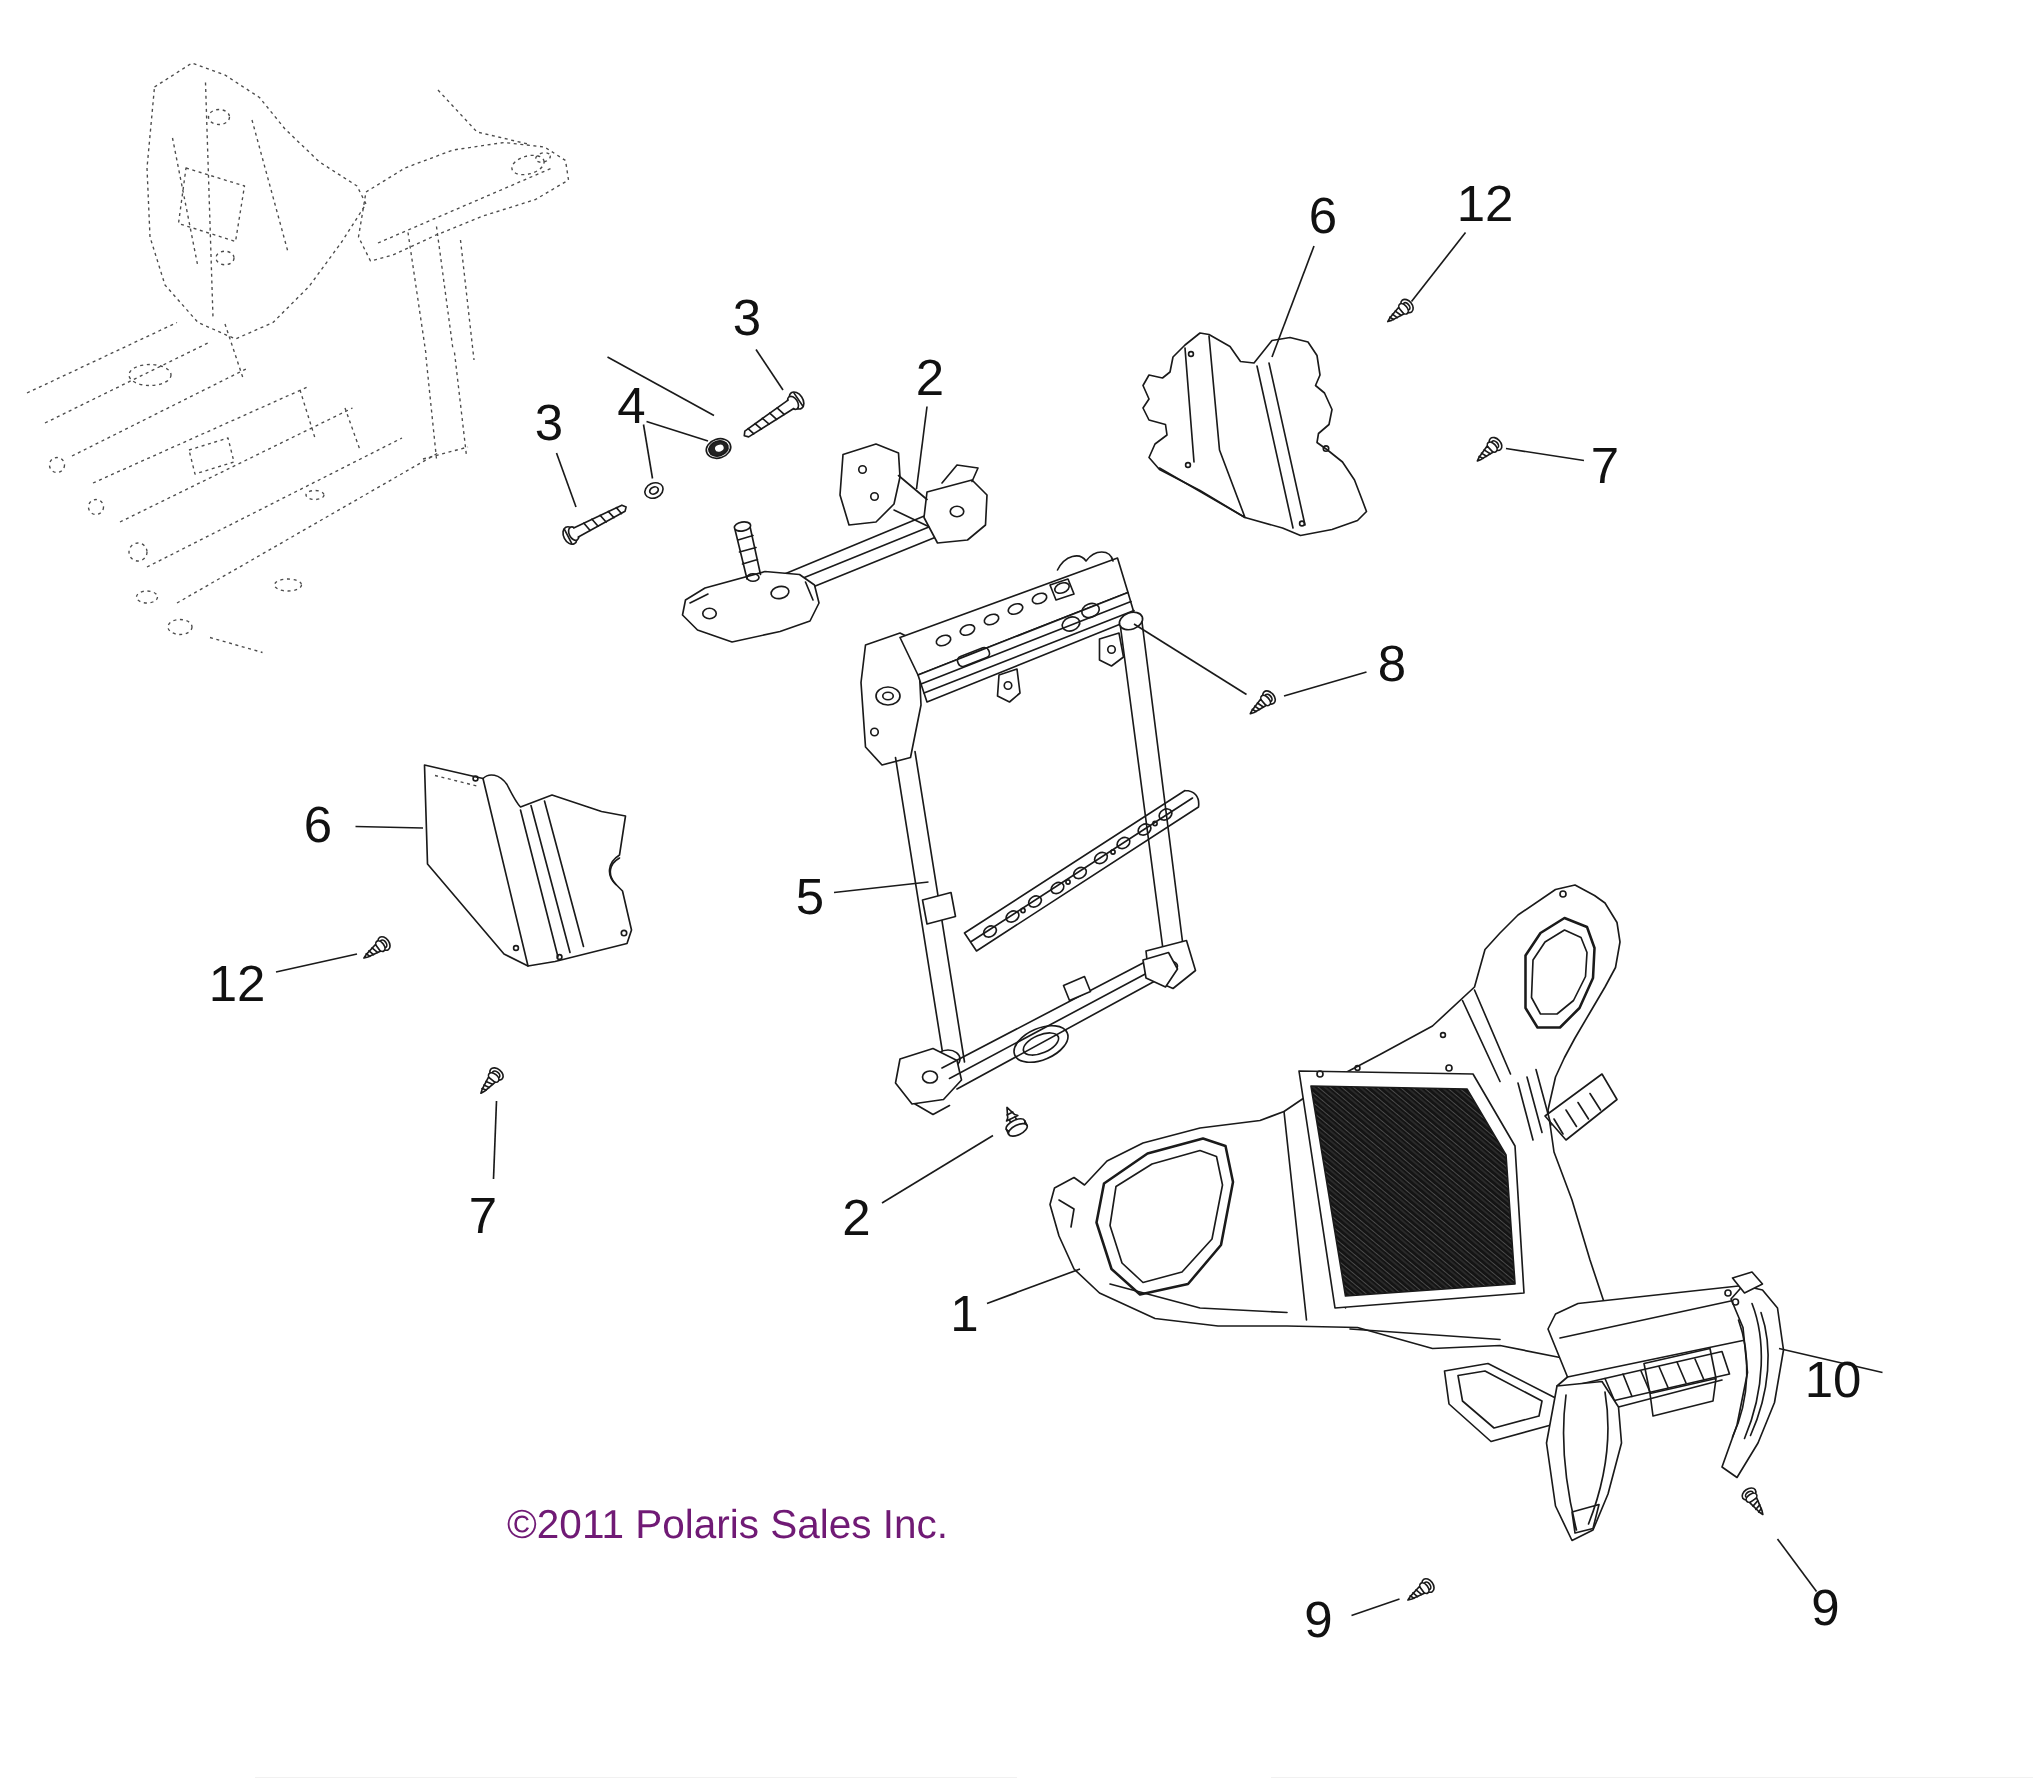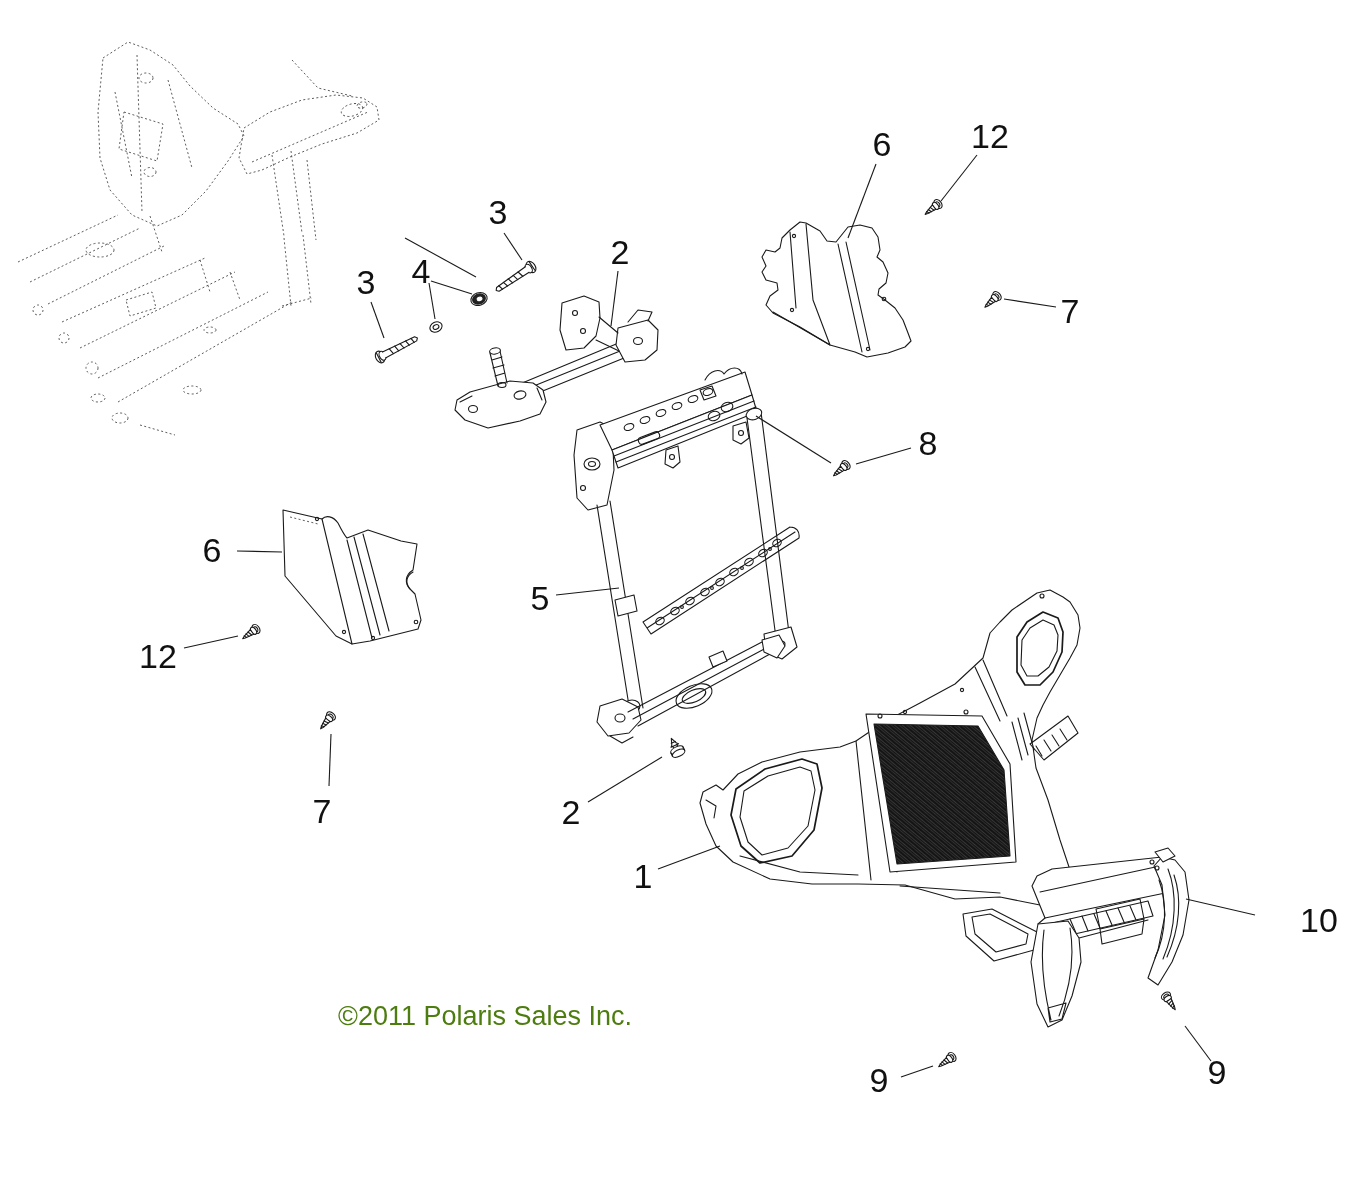--- a/index.html
+++ b/index.html
@@ -12,21 +12,21 @@
   .p{stroke:#1a1a1a;stroke-width:1.1;fill:none;stroke-linejoin:round;stroke-linecap:round;}
   .pw{fill:#ffffff;}
   .thick{stroke-width:1.7;}
   
   .g{stroke:#4b4b4b;stroke-width:0.9;fill:none;stroke-dasharray:2 2.4;stroke-linejoin:round;}
   .callout{
     position:absolute;transform:translate(-50%,-50%);
     font-size:34px;color:#111;line-height:1;white-space:nowrap;
   }
   .copyright{
-    position:absolute;left:338px;top:1001px;font-size:27px;color:#4d7c0f;
+    position:absolute;left:338px;top:1001px;font-size:27px;color:#701a75;
   }
 </style>
 </head>
 <body>
 
 <div class="stage">
   <svg width="1361" height="1185" viewBox="0 0 1361 1185">
     <defs>
       <pattern id="mesh" width="5" height="5" patternUnits="userSpaceOnUse" patternTransform="rotate(40)">
         <rect width="5" height="5" fill="#141414"></rect>
@@ -303,19 +303,19 @@
       <div class="callout" style="left: 882px; top: 144px;">6</div>
       <div class="callout" style="left: 990px; top: 136px;">12</div>
       <div class="callout" style="left: 1070px; top: 311px;">7</div>
       <div class="callout" style="left: 928px; top: 443px;">8</div>
       <div class="callout" style="left: 540px; top: 598px;">5</div>
       <div class="callout" style="left: 212px; top: 550px;">6</div>
       <div class="callout" style="left: 158px; top: 656px;">12</div>
       <div class="callout" style="left: 322px; top: 811px;">7</div>
       <div class="callout" style="left: 571px; top: 812px;">2</div>
       <div class="callout" style="left: 643px; top: 876px;">1</div>
-      <div class="callout" style="left: 1319px; top: 920px;">10</div>
+      <div class="callout" style="left: 1222px; top: 920px;">10</div>
       <div class="callout" style="left: 879px; top: 1080px;">9</div>
       <div class="callout" style="left: 1217px; top: 1072px;">9</div>
     </div>
 
   <div class="copyright">©2011 Polaris Sales Inc.</div>
 </div>
 
 </body></html>

